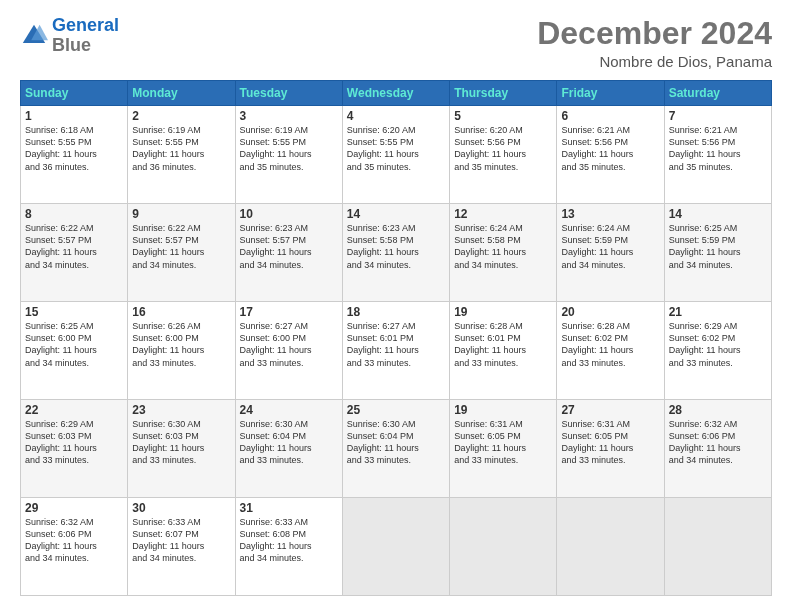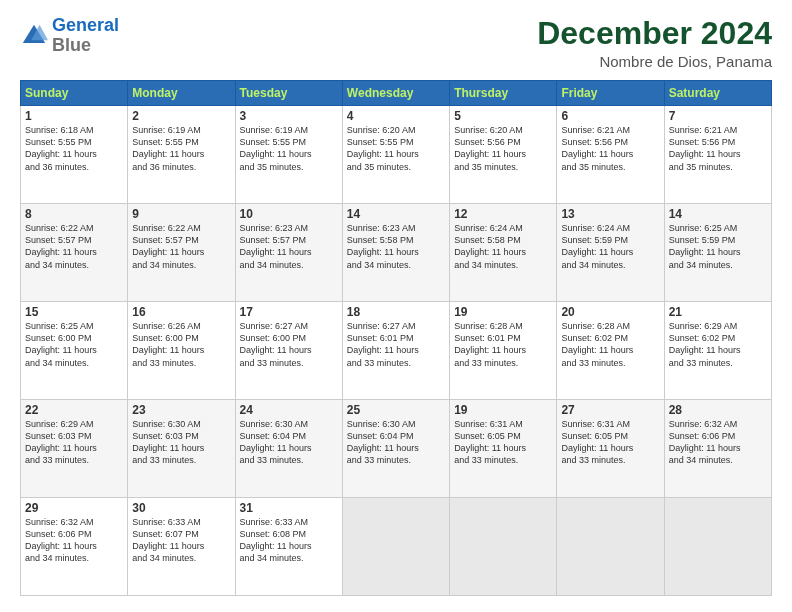--- a/index.html
+++ b/index.html
@@ -41,38 +41,38 @@
     .logo-icon {
       width: 28px;
       height: 28px;
     }
     .title-block {
       text-align: right;
     }
     .main-title {
       font-size: 32px;
       font-weight: bold;
-      color: #14532d;
+      color: #737373;
       line-height: 1.1;
     }
     .subtitle {
       font-size: 15px;
       color: #555;
       margin-top: 2px;
     }
     .calendar {
       flex: 1;
       border: 1px solid #ccc;
       border-collapse: collapse;
       width: 100%;
       table-layout: fixed;
     }
     .calendar th {
       background: #2a6db5;
-      color: #bef264;
+      color: #5eead4;
       font-size: 12px;
       font-weight: bold;
       padding: 5px 4px;
       text-align: left;
       border: 1px solid #1a5aa0;
     }
     .calendar td {
       vertical-align: top;
       border: 1px solid #ccc;
       padding: 3px 4px;

